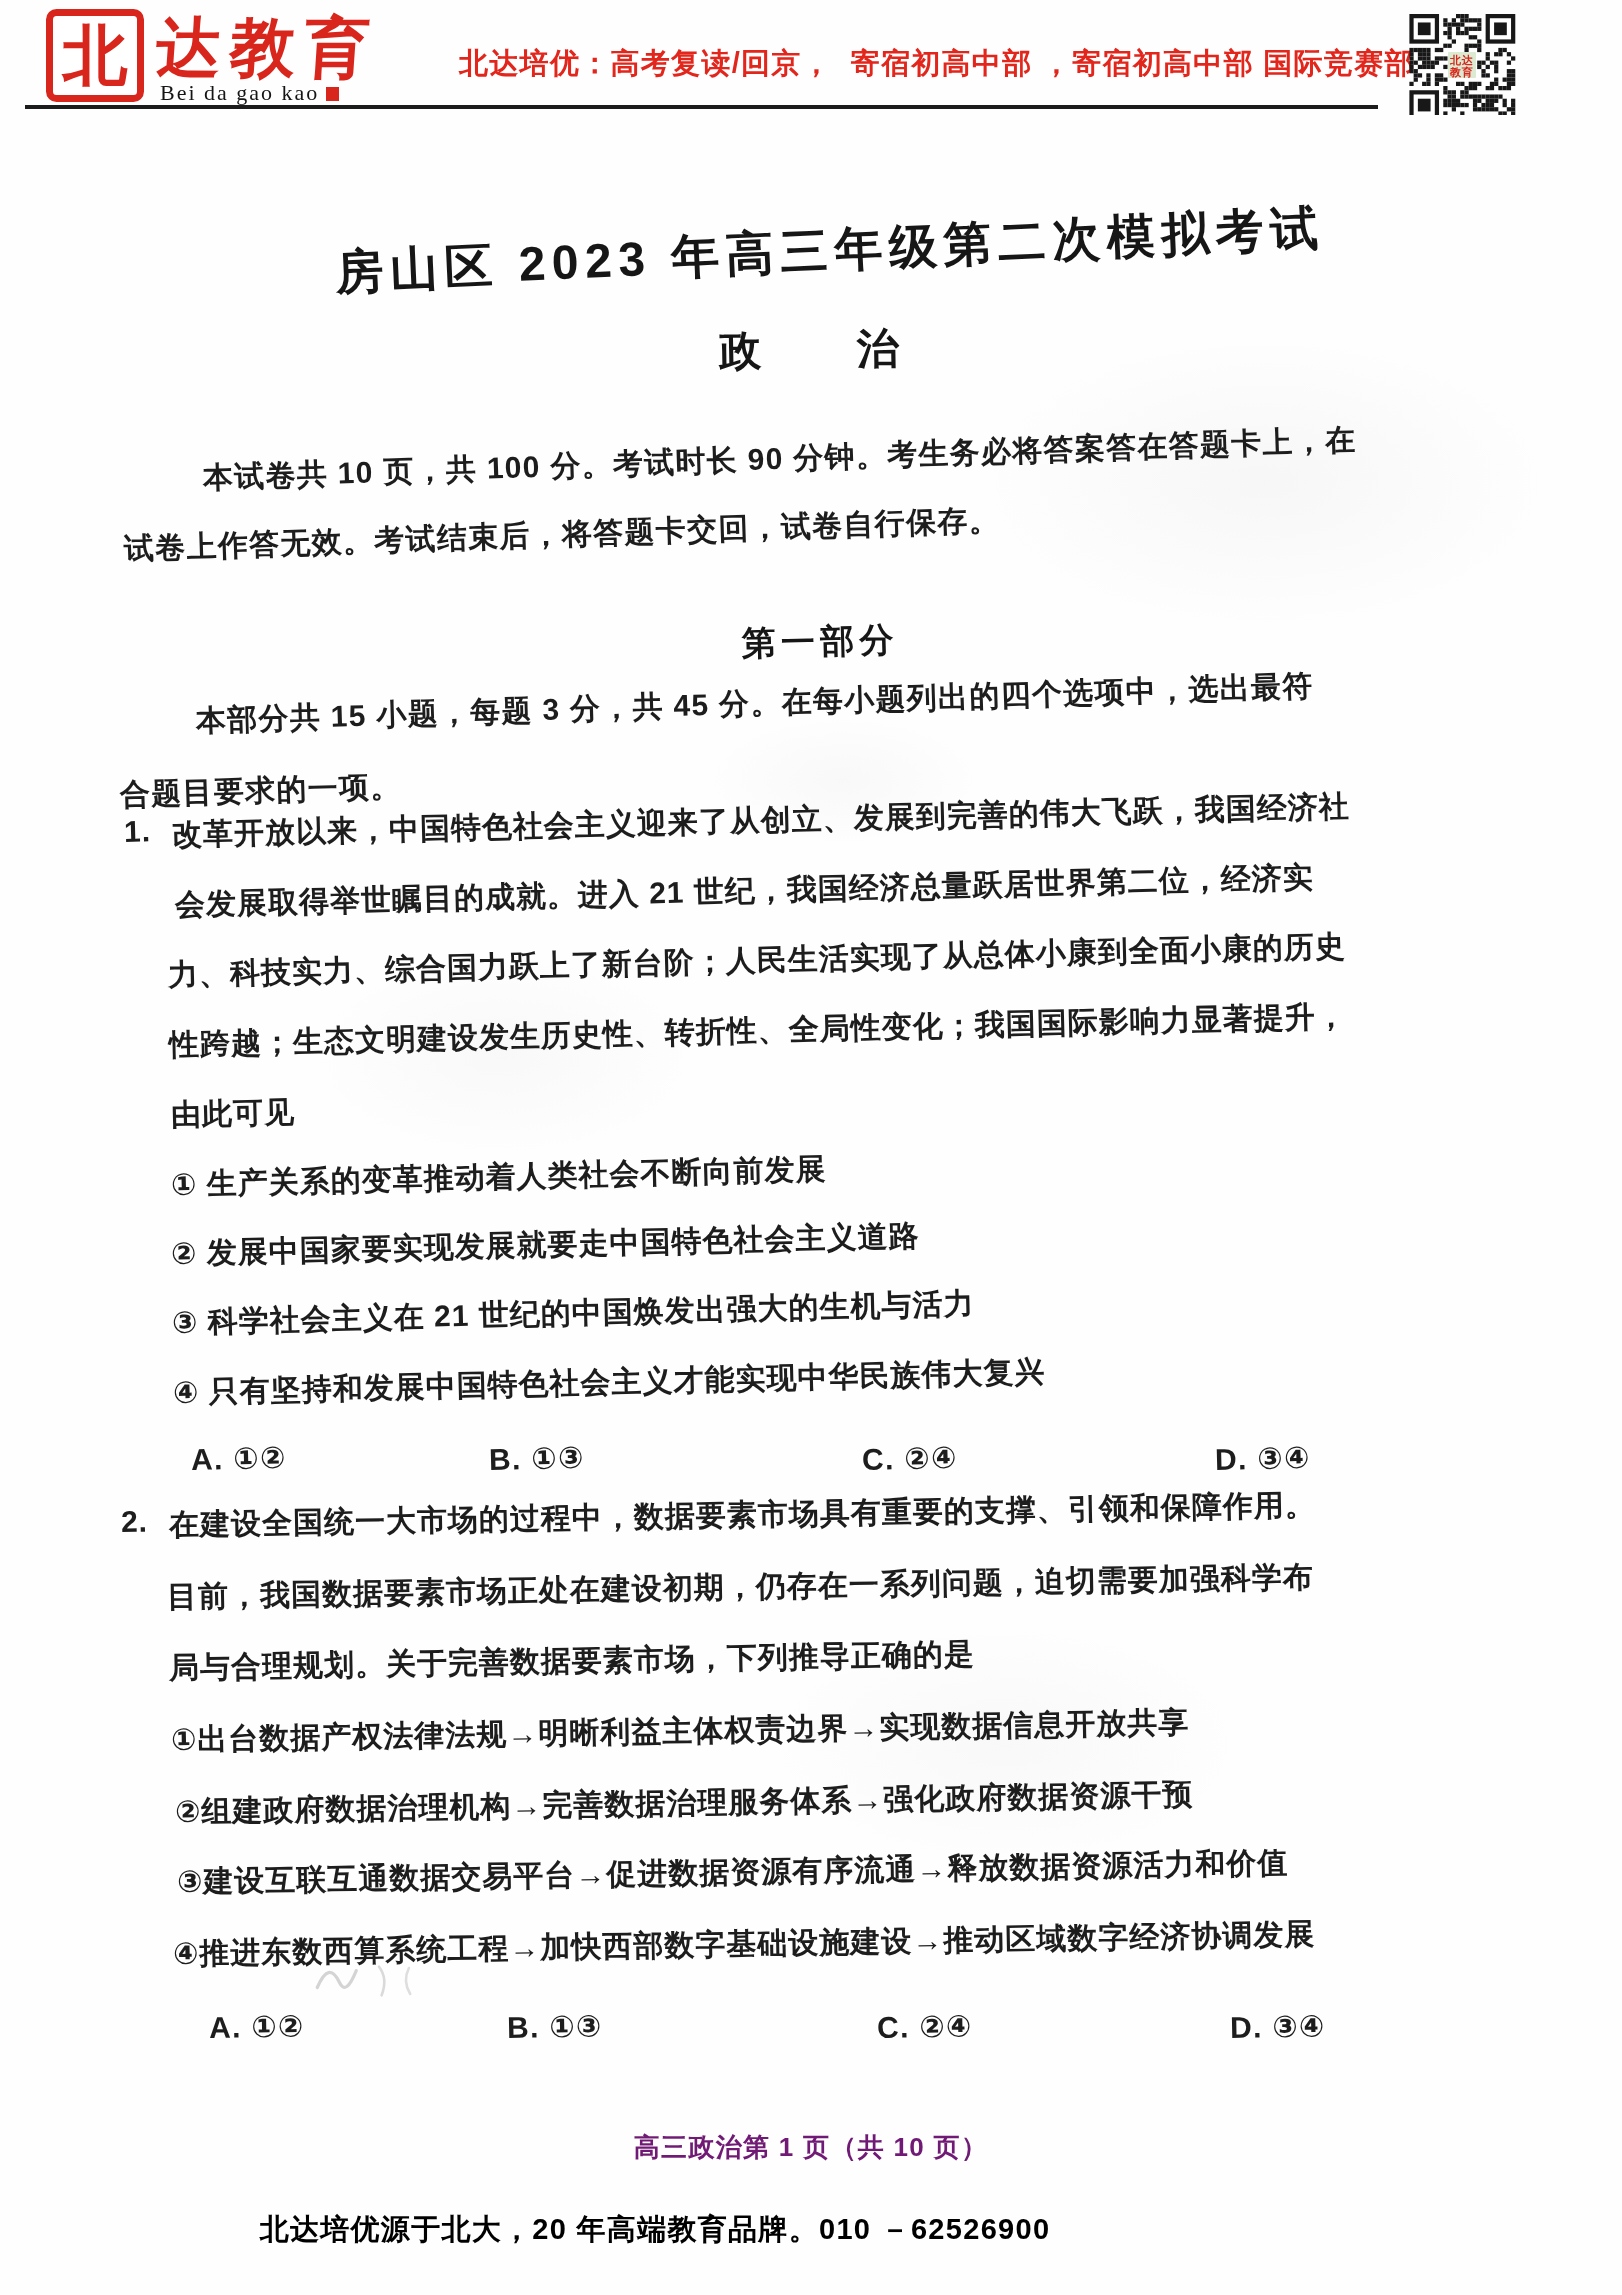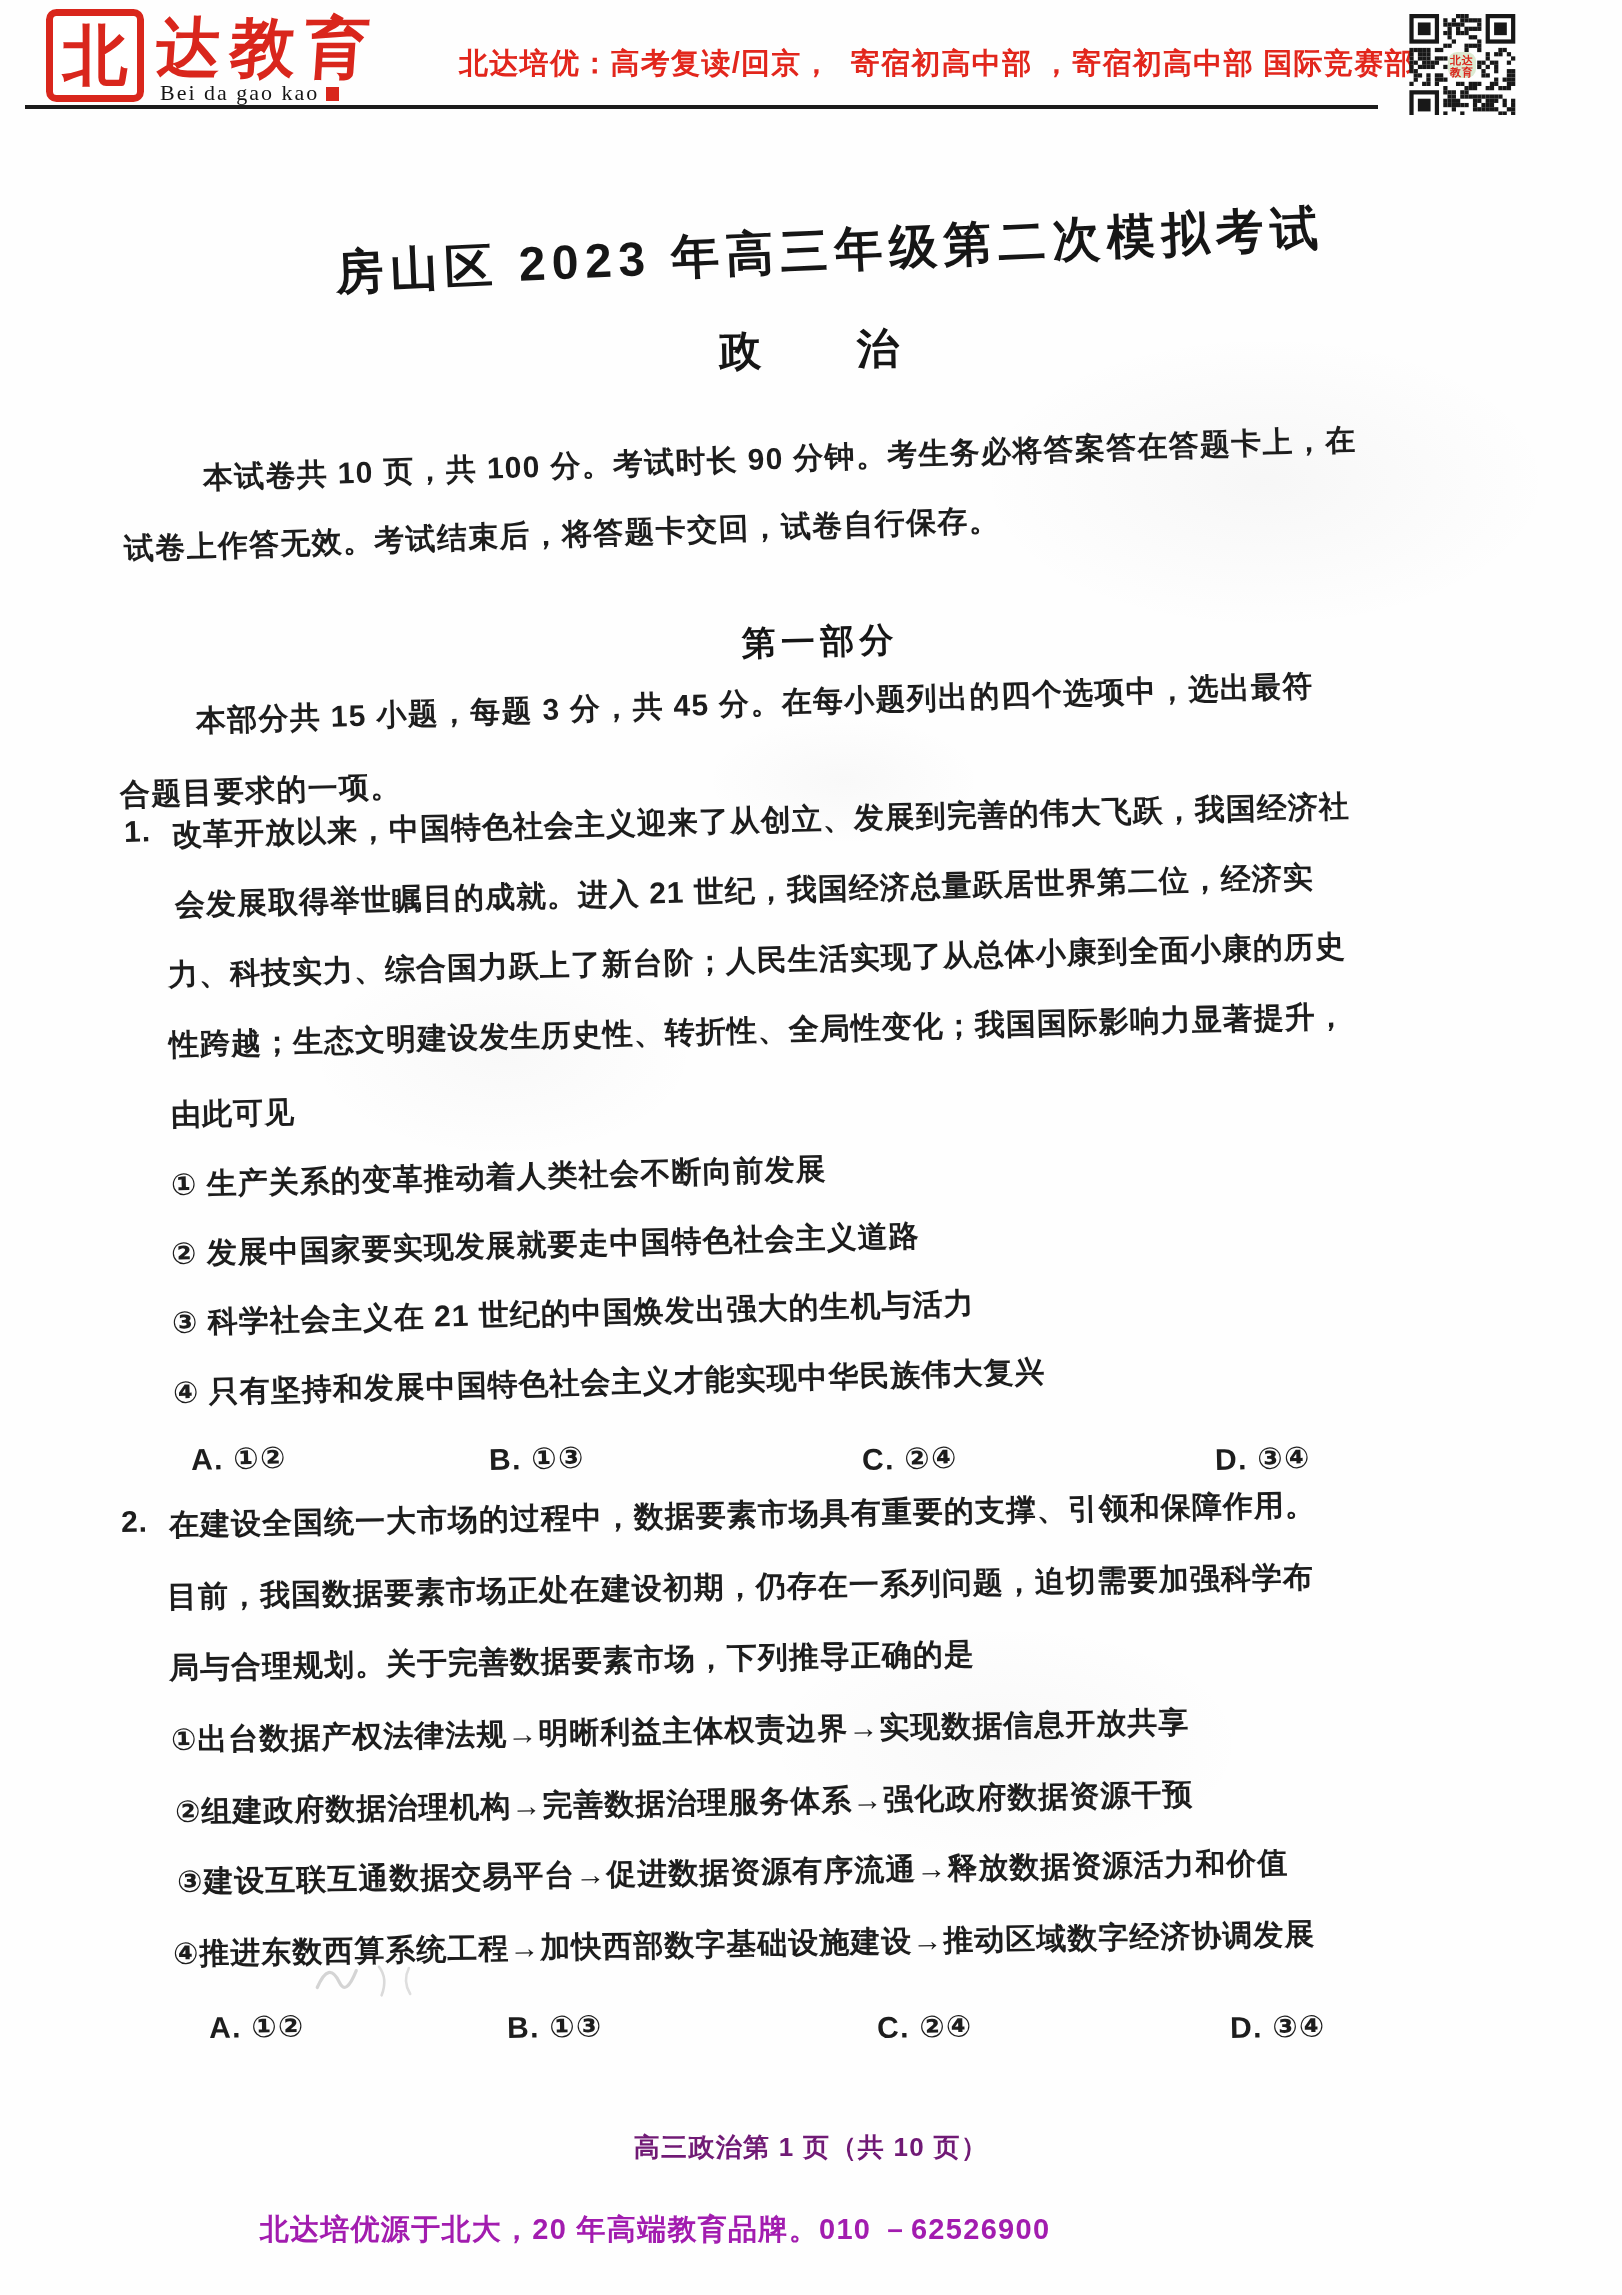--- a/index.html
+++ b/index.html
@@ -33,21 +33,21 @@
   .brand-sub .sq{display:inline-block;width:13px;height:14.4px;background:#d9261c;margin-left:6.5px;vertical-align:-1.3px;}
   .tagline{
     position:absolute;left:459px;top:44px;font-size:29px;font-weight:700;color:#e2261c;
     letter-spacing:1.3px;white-space:pre;
   }
   .rule{position:absolute;left:25px;top:105px;width:1353px;height:3.9px;background:#1c1c1c;}
   .qr{position:absolute;left:1409px;top:14.4px;width:107px;height:101px;}
   .qr svg{position:absolute;left:0;top:0;}
   .qr-label{
     position:absolute;left:39px;top:38px;width:27.5px;height:26px;background:#dcead2;
-    border-radius:9px;color:#d9261c;font-size:11px;line-height:12.4px;font-weight:700;
+    border-radius:1px;color:#d9261c;font-size:11px;line-height:12.4px;font-weight:700;
     text-align:center;word-break:break-all;letter-spacing:0.7px;padding-top:1.3px;box-sizing:border-box;
   }
   
   .title{
     position:absolute;left:337px;top:241px;font-size:48px;font-weight:700;color:#161616;
     letter-spacing:6.5px;transform:rotate(-2.6deg);transform-origin:0 100%;white-space:pre;
   }
   .subject{
     position:absolute;left:0;top:322px;width:1622px;text-align:center;font-size:42px;
     font-weight:700;color:#161616;letter-spacing:3.9px;transform:rotate(-1deg);white-space:pre;
@@ -65,21 +65,21 @@
   .t18{transform:rotate(-1.8deg);}
   .t14{transform:rotate(-1.4deg);}
   .t10{transform:rotate(-1deg);}
   .choice{position:absolute;white-space:pre;font-size:30px;font-weight:600;letter-spacing:1.3px;transform-origin:0 50%;}
   .page-num{
     position:absolute;left:0;top:2130px;width:1622px;text-align:center;font-size:26px;
     font-weight:600;color:#701a75;letter-spacing:1.3px;
   }
   .promo{
     position:absolute;left:0;top:2210px;width:1310px;text-align:center;font-size:29px;
-    font-weight:700;color:#a21caf;letter-spacing:1.3px;
+    font-weight:700;color:#000000;letter-spacing:1.3px;
   }
   .smudge{position:absolute;left:281px;top:1942px;opacity:.55;}
 </style>
 </head>
 <body>
 
 <div id="page">
 
   <div>
     <div class="seal">

